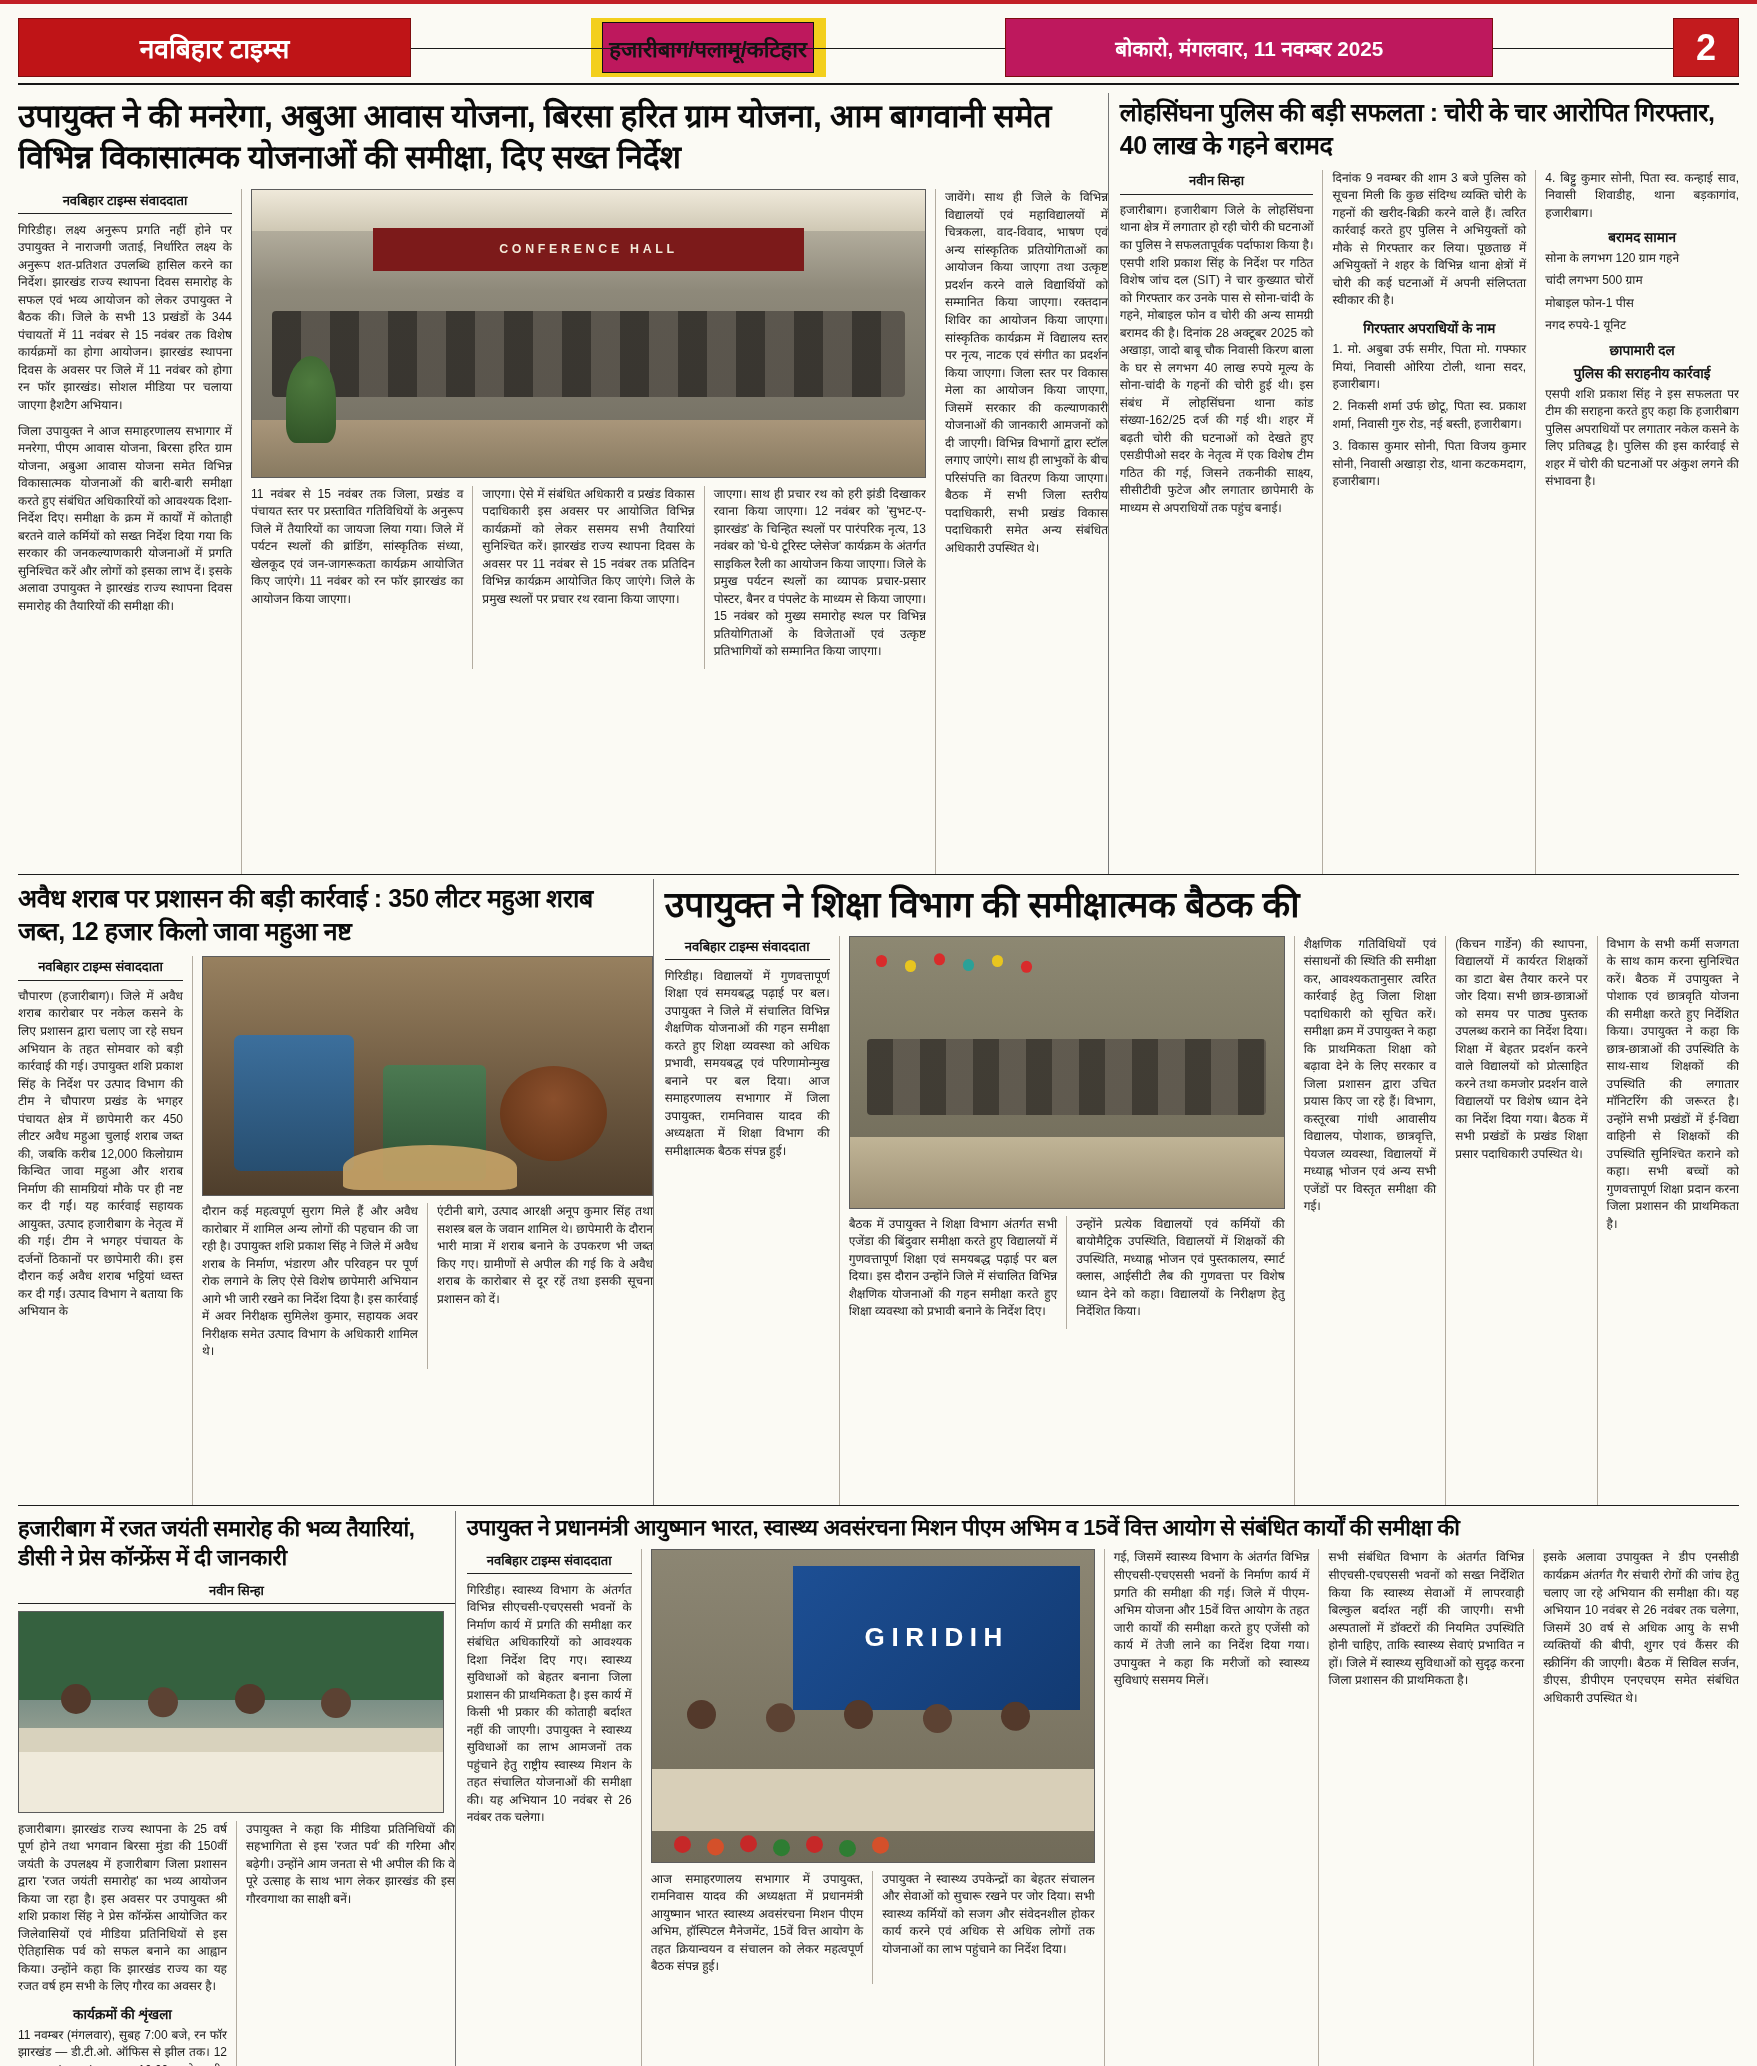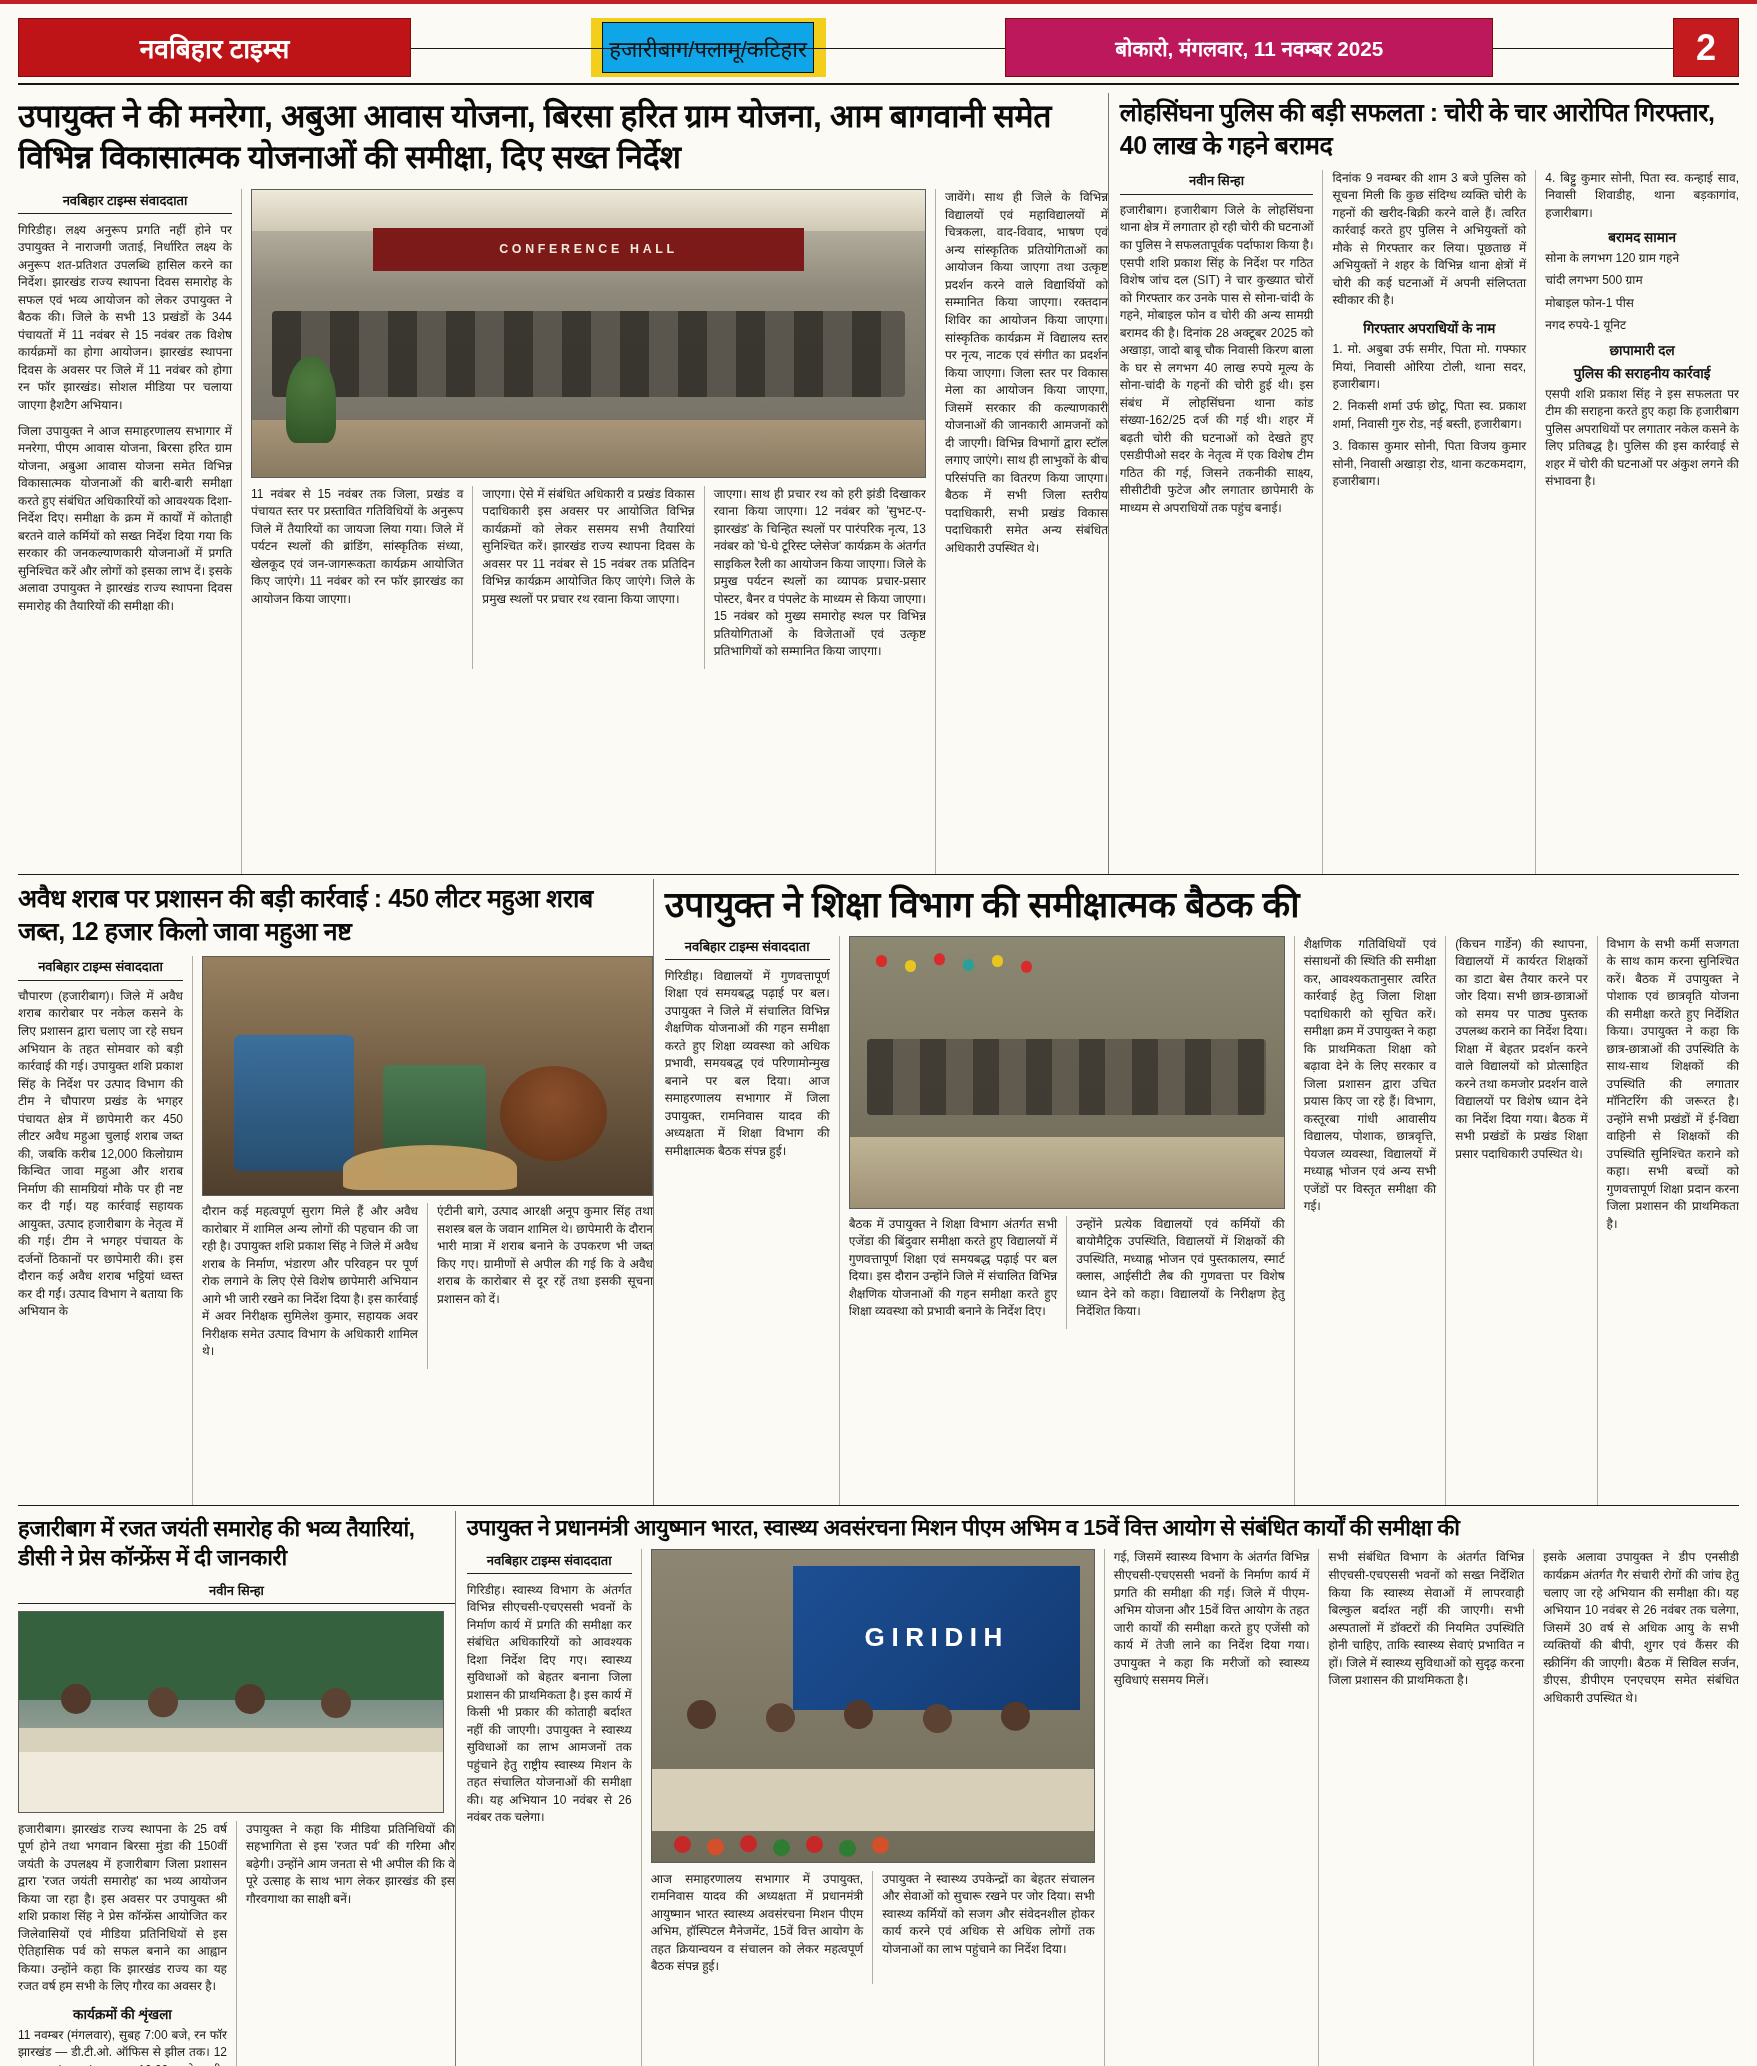--- a/index.html
+++ b/index.html
@@ -6,21 +6,21 @@
   html,body{background:#9a9a9a}
   .page{position:relative;width:1757px;height:2587px;margin:0 auto;background:#fbfaf4;
         font-family:"Liberation Sans","DejaVu Sans",sans-serif;color:#141414;overflow:hidden;
         border-top:4.1px solid #c22026}
   
   .masthead{position:absolute;top:14px;left:18px;right:18px;height:59px;display:flex;align-items:center;justify-content:space-between}
   .masthead::before{content:"";position:absolute;left:0;right:0;top:50%;border-top:1.2px solid #1a1a1a}
   .m-box{position:relative;display:flex;align-items:center;justify-content:center;height:100%;z-index:1}
   .m-name{width:393px;background:#bf1417;color:#fff;font-weight:700;font-size:26.4px;border:1.2px solid #7e0d0f}
   .m-center{background:#f3cf1c;padding:4.1px 11.6px;height:100%}
-  .m-center-inner{background:#0ea5e9;border:1.2px solid #111;height:100%;display:flex;align-items:center;justify-content:center;padding:0 6px;font-weight:400;font-size:22px}
+  .m-center-inner{background:#be185d;border:1.2px solid #111;height:100%;display:flex;align-items:center;justify-content:center;padding:0 6px;font-weight:700;font-size:22px}
   .m-date{width:488px;background:#be185d;color:#fff;font-weight:700;font-size:20.7px;border:1.2px solid #7e0d0f}
   .m-page{width:66px;background:#c31b1e;color:#fff;font-weight:700;font-size:36px;border:1.2px solid #7e0d0f}
   .m-rule{position:absolute;top:79px;left:18px;right:18px;border-top:2.1px solid #161616}
   
   .sec{position:absolute;left:18px;right:18px;display:flex;overflow:hidden}
   .sec-a{top:89px;height:782px;border-bottom:1.7px solid #1c1c1c}
   .sec-b{top:875px;height:627px;border-bottom:1.7px solid #1c1c1c}
   .sec-c{top:1507px;height:579px;border-bottom:1.7px solid #1c1c1c}
   .half-l{display:flex;flex-direction:column;border-right:0.8px solid #777;overflow:hidden}
   .half-r{flex:1;display:flex;flex-direction:column;padding-left:10.7px;overflow:hidden;min-width:0}
@@ -142,21 +142,21 @@
           <div class="subhead">छापामारी दल</div>
           <div class="subhead">पुलिस की सराहनीय कार्रवाई</div>
           <p class="body">एसपी शशि प्रकाश सिंह ने इस सफलता पर टीम की सराहना करते हुए कहा कि हजारीबाग पुलिस अपराधियों पर लगातार नकेल कसने के लिए प्रतिबद्ध है। पुलिस की इस कार्रवाई से शहर में चोरी की घटनाओं पर अंकुश लगने की संभावना है।</p>
         </div>
       </div>
     </div>
   </div>
 
   <div class="sec sec-b">
     <div class="half-l" style="width:636px">
-      <h2 class="h h-liquor">अवैध शराब पर प्रशासन की बड़ी कार्रवाई : 450 लीटर महुआ शराब जब्त, 12 हजार किलो जावा महुआ नष्ट</h2>
+      <h2 class="h h-liquor">अवैध शराब पर प्रशासन की बड़ी कार्रवाई : 350 लीटर महुआ शराब जब्त, 12 हजार किलो जावा महुआ नष्ट</h2>
       <div class="cols">
         <div class="c" style="width:174px">
           <div class="byline">नवबिहार टाइम्स संवाददाता</div>
           <p class="body">चौपारण (हजारीबाग)। जिले में अवैध शराब कारोबार पर नकेल कसने के लिए प्रशासन द्वारा चलाए जा रहे सघन अभियान के तहत सोमवार को बड़ी कार्रवाई की गई। उपायुक्त शशि प्रकाश सिंह के निर्देश पर उत्पाद विभाग की टीम ने चौपारण प्रखंड के भगहर पंचायत क्षेत्र में छापेमारी कर 450 लीटर अवैध महुआ चुलाई शराब जब्त की, जबकि करीब 12,000 किलोग्राम किन्वित जावा महुआ और शराब निर्माण की सामग्रियां मौके पर ही नष्ट कर दी गईं। यह कार्रवाई सहायक आयुक्त, उत्पाद हजारीबाग के नेतृत्व में की गई। टीम ने भगहर पंचायत के दर्जनों ठिकानों पर छापेमारी की। इस दौरान कई अवैध शराब भट्ठियां ध्वस्त कर दी गईं। उत्पाद विभाग ने बताया कि अभियान के</p>
         </div>
         <div class="c" style="flex:1">
           <div class="photo ph-liq" style="height:240px">
             <div class="liq-drum-b"></div>
             <div class="liq-drum-g"></div>
             <div class="liq-pot"></div>

